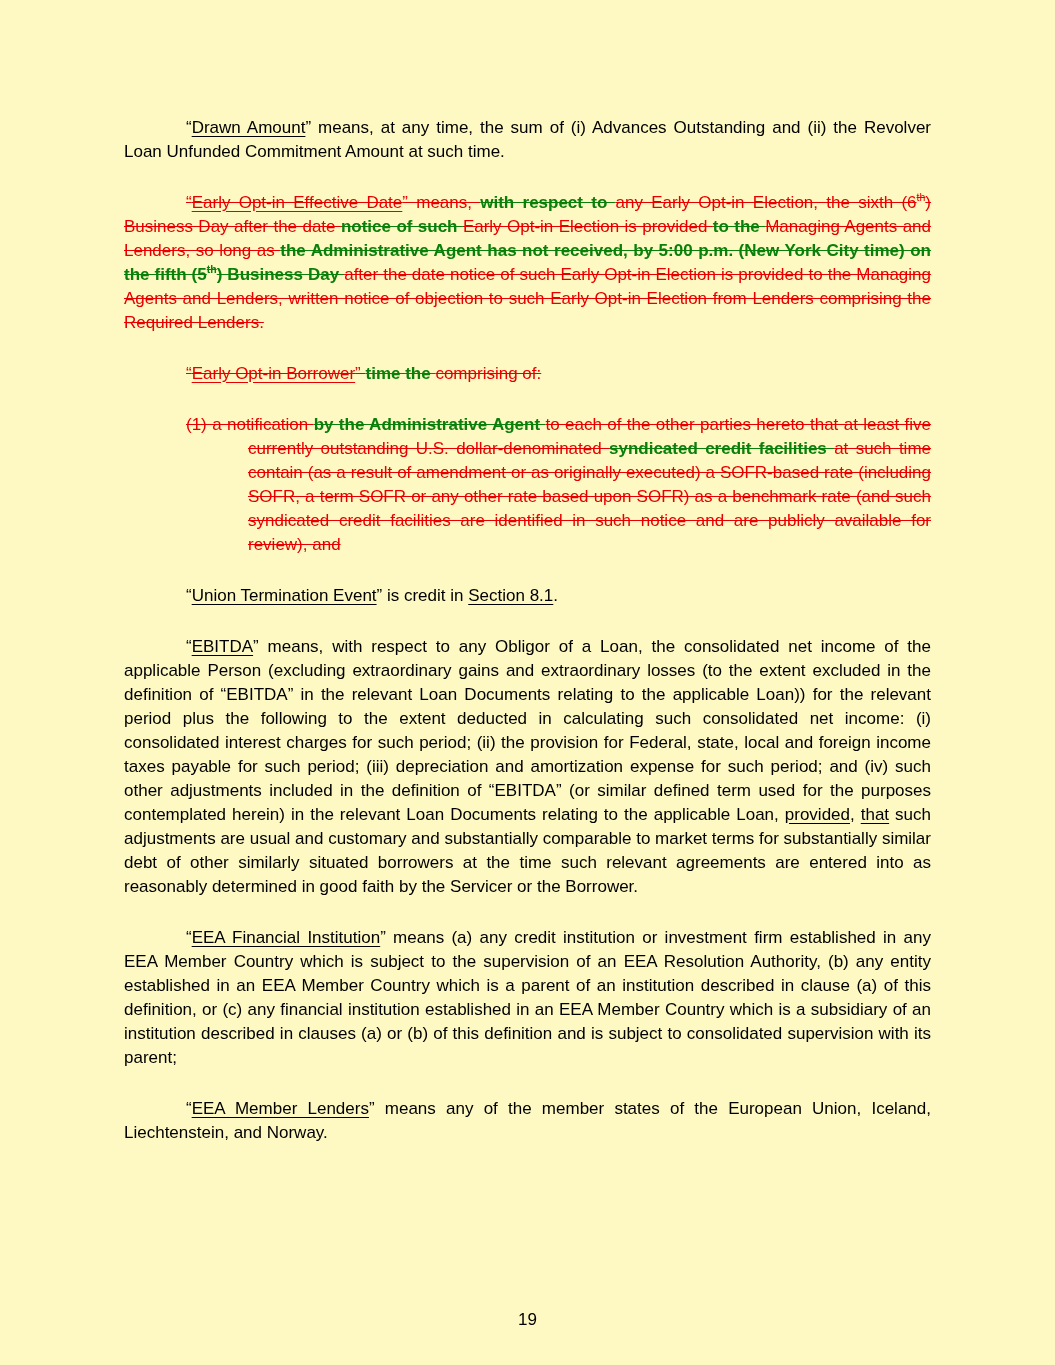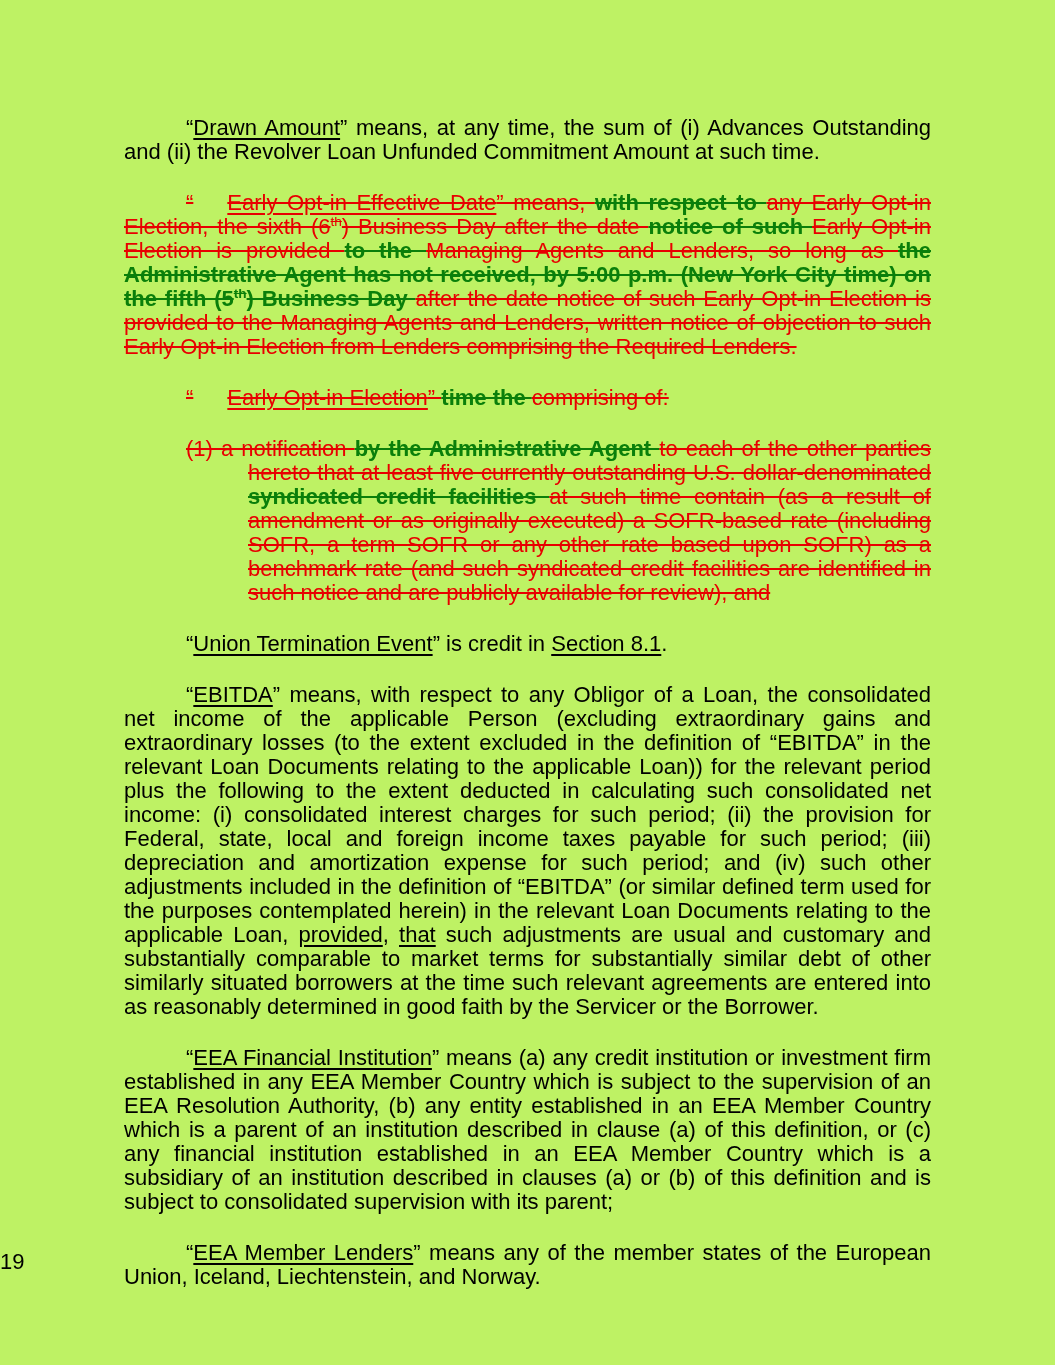--- a/index.html
+++ b/index.html
@@ -1,60 +1,60 @@
 <!DOCTYPE html>
 <html style="--red: #e80000; --green: #0a7f0a; --black: #000000;"><head>
 <meta charset="utf-8">
 <style>
   html, body { margin: 0; padding: 0; background: #ffffff; }
   .page {
     position: relative;
     width: 1055px;
     height: 1365px;
-    background: #bef264;
+    background: #fef9c3;
     font-family: "Liberation Sans", sans-serif;
-    font-size: 22px;
+    font-size: 17px;
     line-height: 24px;
     color: #000000;
     overflow: hidden;
   }
   .doc-body {
     position: absolute;
     left: 124px;
     top: 116px;
     width: 807px;
     text-align: justify;
   }
   .doc-body p { margin: 0; }
   .doc-body p + p { margin-top: 27px; }
   p.body { text-indent: 62px; }
   p.list { padding-left: 124px; text-indent: -62px; }
   .red   { color: var(--red, #e80000); }
   .green { color: var(--green, #0a7f0a); font-weight: bold; }
   .u  { text-decoration-line: underline; text-underline-offset: 3px; }
   .st { text-decoration-line: line-through; }
-  .u.st { text-decoration-line: underline line-through; text-underline-offset: 3px; margin-left: 34px; }
+  .u.st { text-decoration-line: underline line-through; text-underline-offset: 3px; }
   .sup { font-size: 0.62em; vertical-align: super; line-height: 0; margin-top: 16px; }
   .page-number {
     position: absolute;
-    top: 1250px;
+    top: 1308px;
     left: 0;
     width: 100%;
-    text-align: left;
+    text-align: center;
     text-indent: 0;
   }
 </style>
 </head>
 <body>
 
 <div class="page">
   <div class="doc-body">
       <p class="body"><span>“</span><span class="u">Drawn Amount</span><span>” means, at any time, the sum of (i) Advances Outstanding and (ii) the Revolver Loan Unfunded Commitment Amount at such time.</span></p>
       <p class="body"><span class="red st">“</span><span class="red u st">Early Opt-in Effective Date</span><span class="red st">” means, </span><span class="green st">with respect to </span><span class="red st">any Early Opt-in Election, the sixth (6</span><span class="red st sup">th</span><span class="red st">) Business Day after the date </span><span class="green st">notice of such </span><span class="red st">Early Opt-in Election is provided </span><span class="green st">to the </span><span class="red st">Managing Agents and Lenders, so long as </span><span class="green st">the Administrative Agent has not received, by 5:00 p.m. (New York City time) on the fifth (5</span><span class="green st sup">th</span><span class="green st">) Business Day </span><span class="red st">after the date notice of such Early Opt-in Election is provided to the Managing Agents and Lenders, written notice of objection to such Early Opt-in Election from Lenders comprising the Required Lenders.</span></p>
-      <p class="body"><span class="red st">“</span><span class="red u st">Early Opt-in Election</span><span class="red st">” </span><span class="green st">time the </span><span class="red st">comprising of:</span></p>
+      <p class="body"><span class="red st">“</span><span class="red u st">Early Opt-in Borrower</span><span class="red st">” </span><span class="green st">time the </span><span class="red st">comprising of:</span></p>
       <p class="list"><span class="red st">(1) a notification </span><span class="green st">by the Administrative Agent </span><span class="red st">to each of the other parties hereto that at least five currently outstanding U.S. dollar-denominated </span><span class="green st">syndicated credit facilities </span><span class="red st">at such time contain (as a result of amendment or as originally executed) a SOFR-based rate (including SOFR, a term SOFR or any other rate based upon SOFR) as a benchmark rate (and such syndicated credit facilities are identified in such notice and are publicly available for review), and</span></p>
       <p class="body"><span>“</span><span class="u">Union Termination Event</span><span>” is credit in </span><span class="u">Section 8.1</span><span>.</span></p>
       <p class="body"><span>“</span><span class="u">EBITDA</span><span>” means, with respect to any Obligor of a Loan, the consolidated net income of the applicable Person (excluding extraordinary gains and extraordinary losses (to the extent excluded in the definition of “EBITDA” in the relevant Loan Documents relating to the applicable Loan)) for the relevant period plus the following to the extent deducted in calculating such consolidated net income: (i) consolidated interest charges for such period; (ii) the provision for Federal, state, local and foreign income taxes payable for such period; (iii) depreciation and amortization expense for such period; and (iv) such other adjustments included in the definition of “EBITDA” (or similar defined term used for the purposes contemplated herein) in the relevant Loan Documents relating to the applicable Loan, </span><span class="u">provided</span><span>, </span><span class="u">that</span><span> such adjustments are usual and customary and substantially comparable to market terms for substantially similar debt of other similarly situated borrowers at the time such relevant agreements are entered into as reasonably determined in good faith by the Servicer or the Borrower.</span></p>
       <p class="body"><span>“</span><span class="u">EEA Financial Institution</span><span>” means (a) any credit institution or investment firm established in any EEA Member Country which is subject to the supervision of an EEA Resolution Authority, (b) any entity established in an EEA Member Country which is a parent of an institution described in clause (a) of this definition, or (c) any financial institution established in an EEA Member Country which is a subsidiary of an institution described in clauses (a) or (b) of this definition and is subject to consolidated supervision with its parent;</span></p>
       <p class="body"><span>“</span><span class="u">EEA Member Lenders</span><span>” means any of the member states of the European Union, Iceland, Liechtenstein, and Norway.</span></p>
     </div>
   <div class="page-number">19</div>
 </div>
 
 </body></html>

